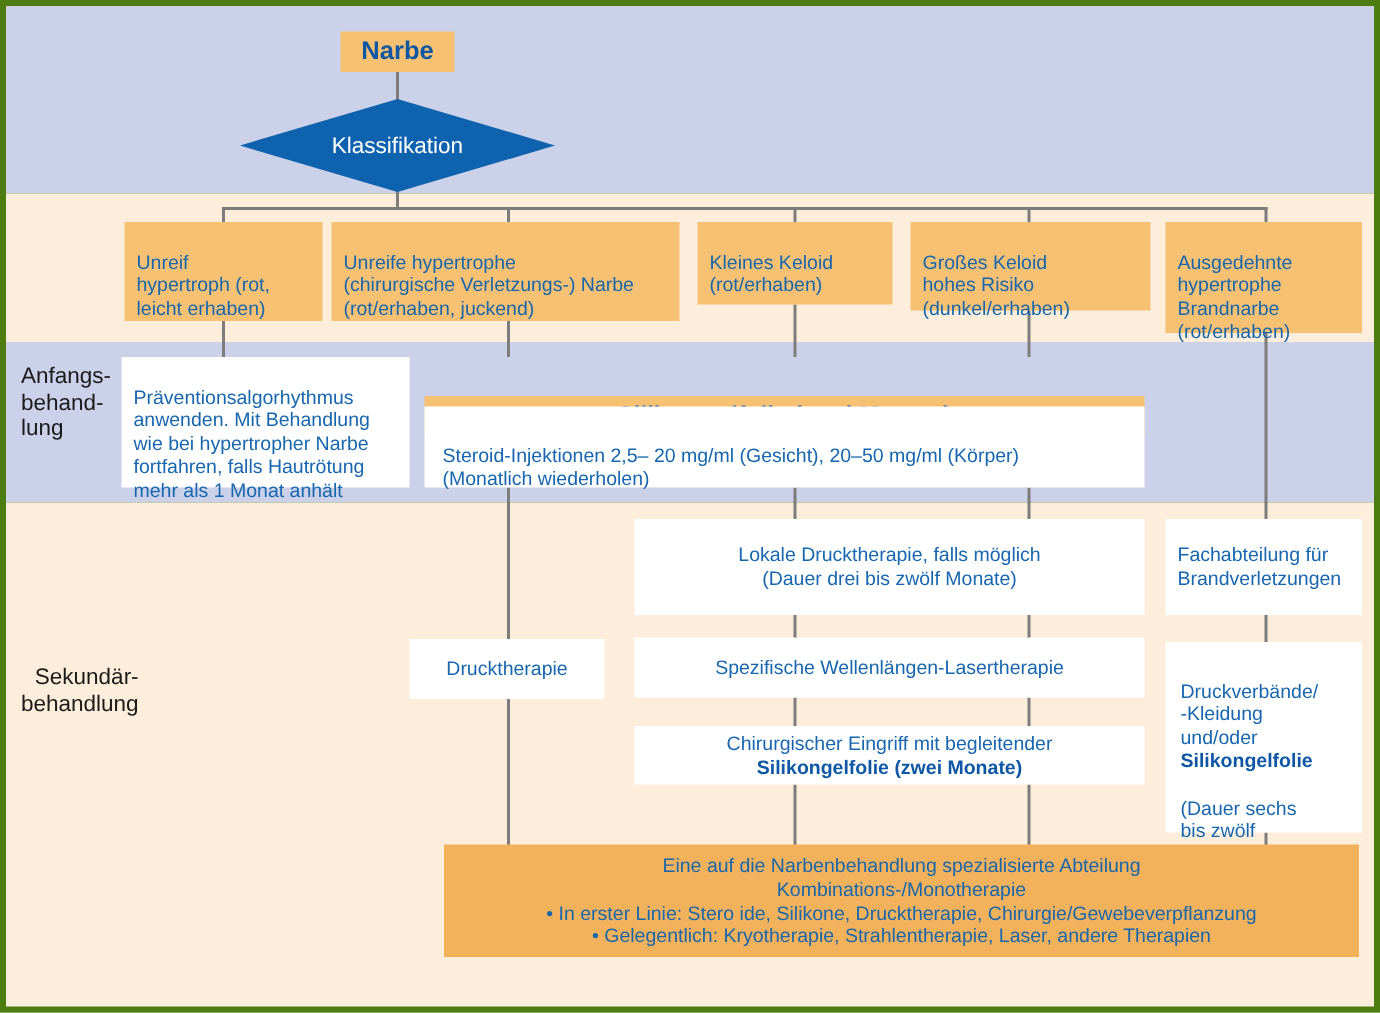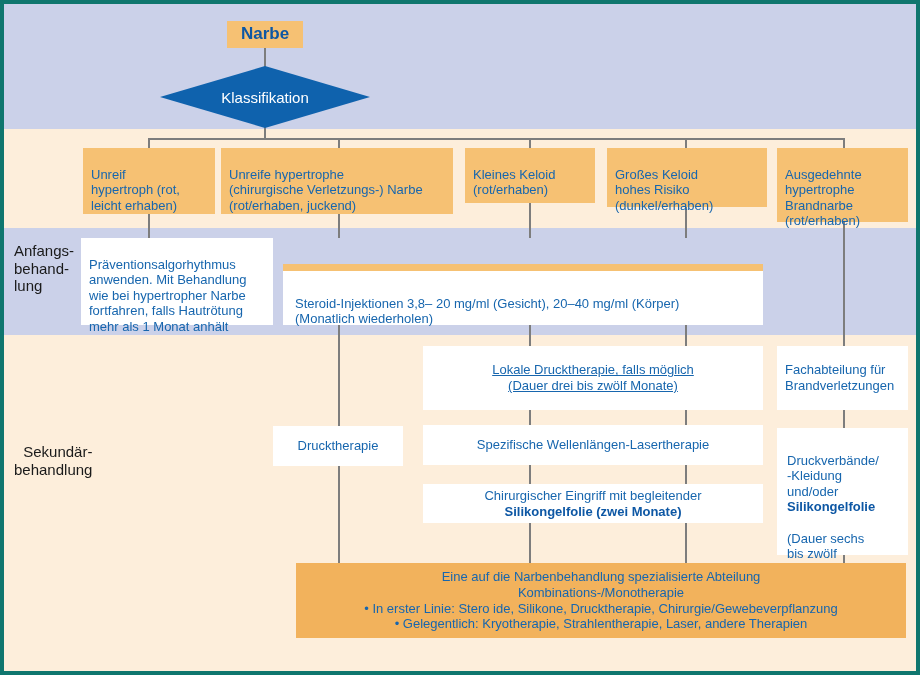--- a/index.html
+++ b/index.html
@@ -3,21 +3,21 @@
 <meta charset="utf-8">
 <style>
   html,body{margin:0;padding:0;}
   body{
     font-family:"Liberation Sans","DejaVu Sans",sans-serif;
     background:#ffffff;
   }
   .canvas{
     position:relative;
     width:920px;height:675px;
-    background:#0f766e;
+    background:#4d7c0f;
     overflow:hidden;
   }
   .band{position:absolute;left:4px;width:912px;}
   .band-lav{background:var(--band-lavender,#cbd1e9);}
   .band-cream{background:var(--band-cream,#fdeedb);}
 
   .line{position:absolute;background:var(--connector-gray,#7d7d7d);}
   .vline{width:2px;}
   .hline{height:2px;}
 
@@ -139,29 +139,29 @@
 wie bei hypertropher Narbe
 fortfahren, falls Hautrötung
 mehr als 1 Monat anhält</span>
   </div>
 
   <div class="node orange center bold-blue banner" style="left:283px;top:237px;width:480px;height:27px;">
     <span>Silikong elfolie (zwei Monate)</span>
   </div>
 
   <div class="node white" style="left:283px;top:271px;width:480px;height:54px;padding:9px 12px;box-sizing:border-box;">
-    <span>Steroid-Injektionen 3,8– 20 mg/ml (Gesicht), 20–40 mg/ml (Körper)
+    <span>Steroid-Injektionen 2,5– 20 mg/ml (Gesicht), 20–50 mg/ml (Körper)
 (Monatlich wiederholen)</span>
   </div>
 
   <div class="node white center" style="left:273px;top:426px;width:130px;height:40px;">
     <span>Drucktherapie</span>
   </div>
 
-  <div class="node white center" style="left:423px;top:346px;width:340px;height:64px;text-decoration:underline;">
+  <div class="node white center" style="left:423px;top:346px;width:340px;height:64px;">
     <span>Lokale Drucktherapie, falls möglich
 (Dauer drei bis zwölf Monate)</span>
   </div>
 
   <div class="node white pad" style="left:777px;top:346px;width:131px;height:64px;display:flex;align-items:center;">
     <span>Fachabteilung für
 Brandverletzungen</span>
   </div>
 
   <div class="node white center" style="left:423px;top:425px;width:340px;height:40px;">

